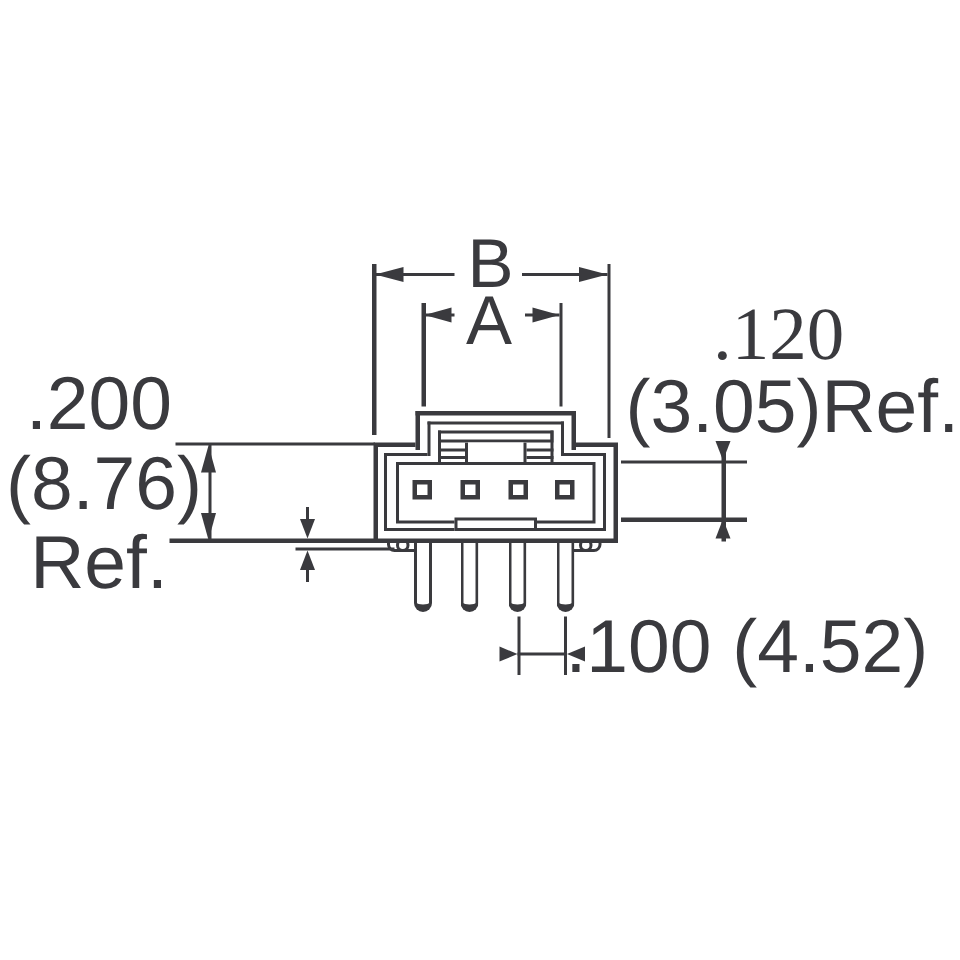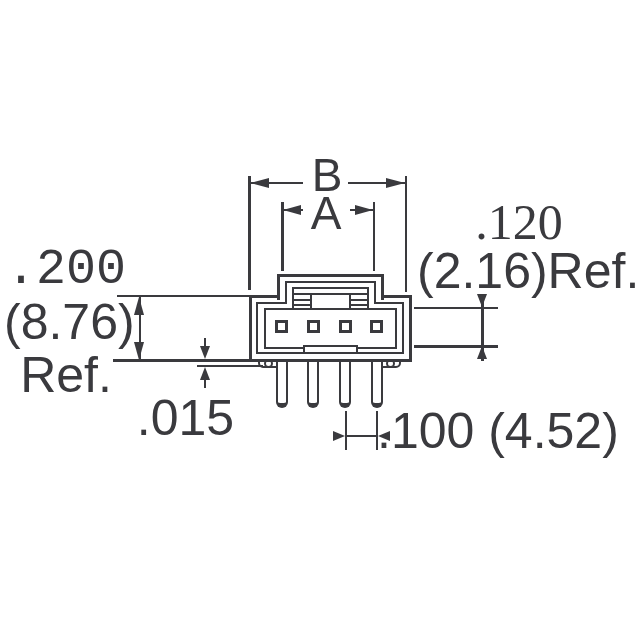--- a/index.html
+++ b/index.html
@@ -69,41 +69,40 @@
   <div class="tri" style="left:283px;top:204.5px;border-top:5.5px solid transparent;border-bottom:5.5px solid transparent;border-right:18px solid var(--ink);"></div>
   <div class="tri" style="left:354.5px;top:204.5px;border-top:5.5px solid transparent;border-bottom:5.5px solid transparent;border-left:18px solid var(--ink);"></div>
   <div class="t tc" style="left:303px;top:189px;width:46px;font-size:46px;">A</div>
 
   <div class="h" style="left:117px;top:294.5px;width:133px;height:2.5px;"></div>
   <div class="h" style="left:113px;top:359px;width:137px;height:2.5px;"></div>
   <div class="v" style="left:138.5px;top:296px;width:2.5px;height:64px;"></div>
   <div class="tri" style="left:134.2px;top:297px;border-left:5.5px solid transparent;border-right:5.5px solid transparent;border-bottom:18px solid var(--ink);"></div>
   <div class="tri" style="left:134.2px;top:341.5px;border-left:5.5px solid transparent;border-right:5.5px solid transparent;border-top:18px solid var(--ink);"></div>
   <div class="t tc" style="left:4px;top:243px;width:124px;line-height:53px;">
-    <div style="position:static;font-family:Liberation Mono, monospace;">.200</div>
+    <div style="position:static;">.200</div>
     <div style="position:static;">(8.76)</div>
     <div style="position:static;">Ref.</div>
   </div>
 
   <div class="h" style="left:197px;top:364.5px;width:66px;height:2px;"></div>
   <div class="v" style="left:203.5px;top:338px;width:2.5px;height:10px;"></div>
   <div class="tri" style="left:199.7px;top:346px;border-left:5px solid transparent;border-right:5px solid transparent;border-top:13px solid var(--ink);"></div>
   <div class="tri" style="left:199.7px;top:366.5px;border-left:5px solid transparent;border-right:5px solid transparent;border-bottom:13px solid var(--ink);"></div>
   <div class="v" style="left:203.5px;top:379px;width:2.5px;height:9px;"></div>
   <div class="t tc" style="left:28px;top:392px;width:315px;line-height:53px;">
-    <div style="position:static;">.015</div>
   </div>
 
   <div class="h" style="left:414px;top:306.5px;width:84px;height:2.5px;"></div>
   <div class="h" style="left:414px;top:345px;width:84px;height:2.5px;"></div>
   <div class="v" style="left:481px;top:295px;width:2.5px;height:66px;"></div>
   <div class="tri" style="left:477.2px;top:294px;border-left:5px solid transparent;border-right:5px solid transparent;border-top:13px solid var(--ink);"></div>
   <div class="tri" style="left:477.2px;top:345.5px;border-left:5px solid transparent;border-right:5px solid transparent;border-bottom:13px solid var(--ink);"></div>
   <div class="t tc" style="left:419px;top:196px;width:200px;font-family:Liberation Serif, serif;">.120</div>
-  <div class="t" style="left:417px;top:245px;">(2.16)Ref.</div>
+  <div class="t" style="left:417px;top:245px;">(3.05)Ref.</div>
 
   <div class="v" style="left:344.5px;top:411px;width:2.5px;height:39px;"></div>
   <div class="v" style="left:375.5px;top:411px;width:2.5px;height:39px;"></div>
   <div class="h" style="left:345px;top:434.5px;width:31px;height:2.5px;"></div>
   <div class="tri" style="left:332.5px;top:430.7px;border-top:5px solid transparent;border-bottom:5px solid transparent;border-left:12px solid var(--ink);"></div>
   <div class="tri" style="left:378px;top:430.7px;border-top:5px solid transparent;border-bottom:5px solid transparent;border-right:12px solid var(--ink);"></div>
   <div class="t" style="left:377px;top:405px;">.100 (4.52)</div>
 
 </div>
 

